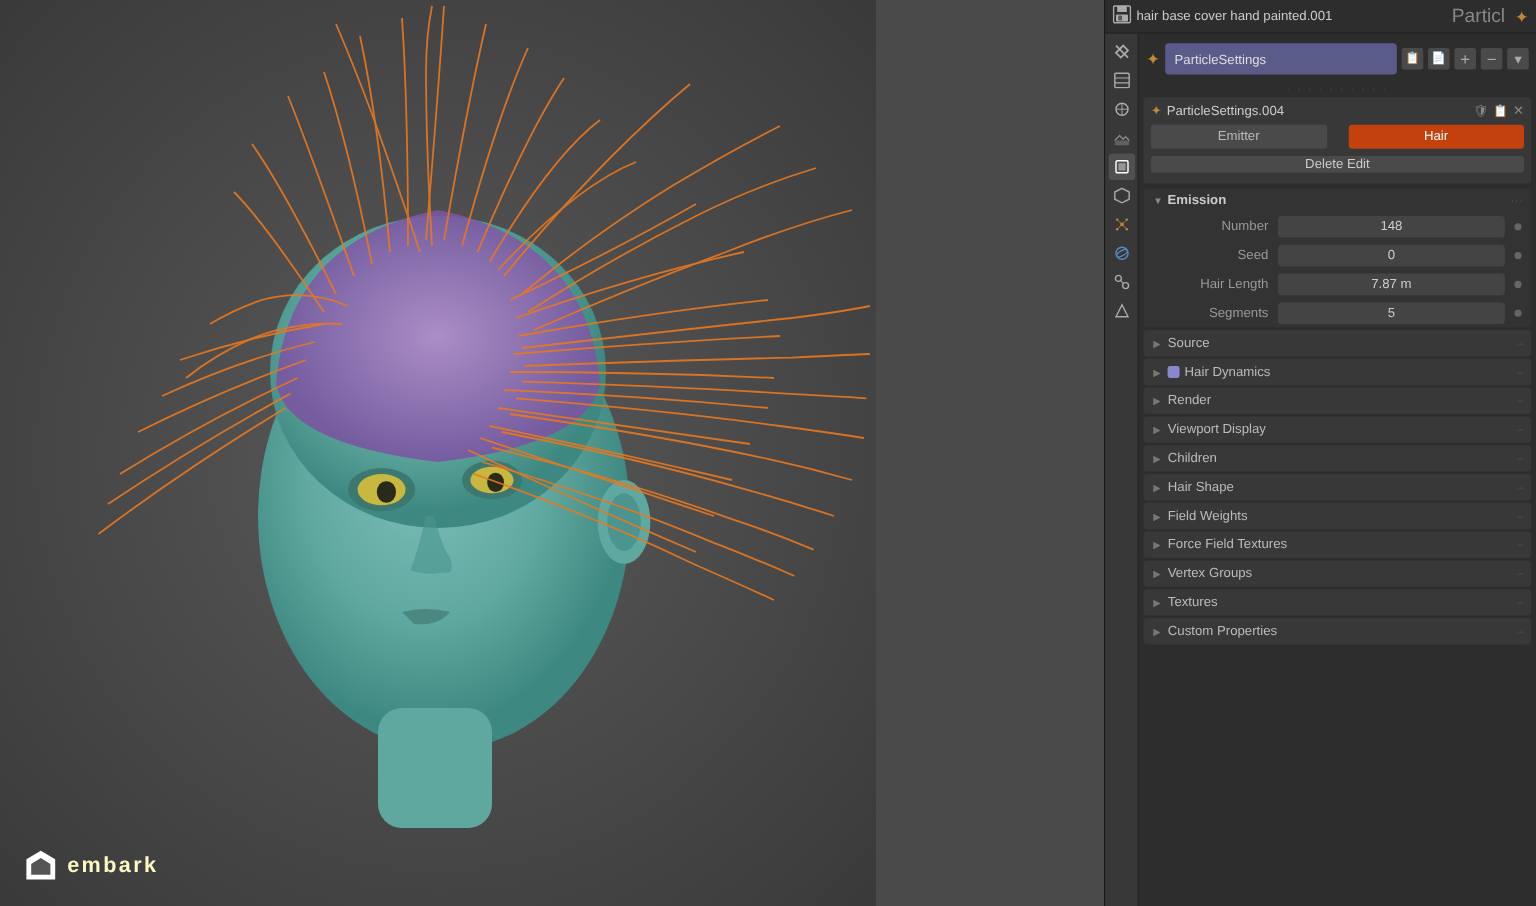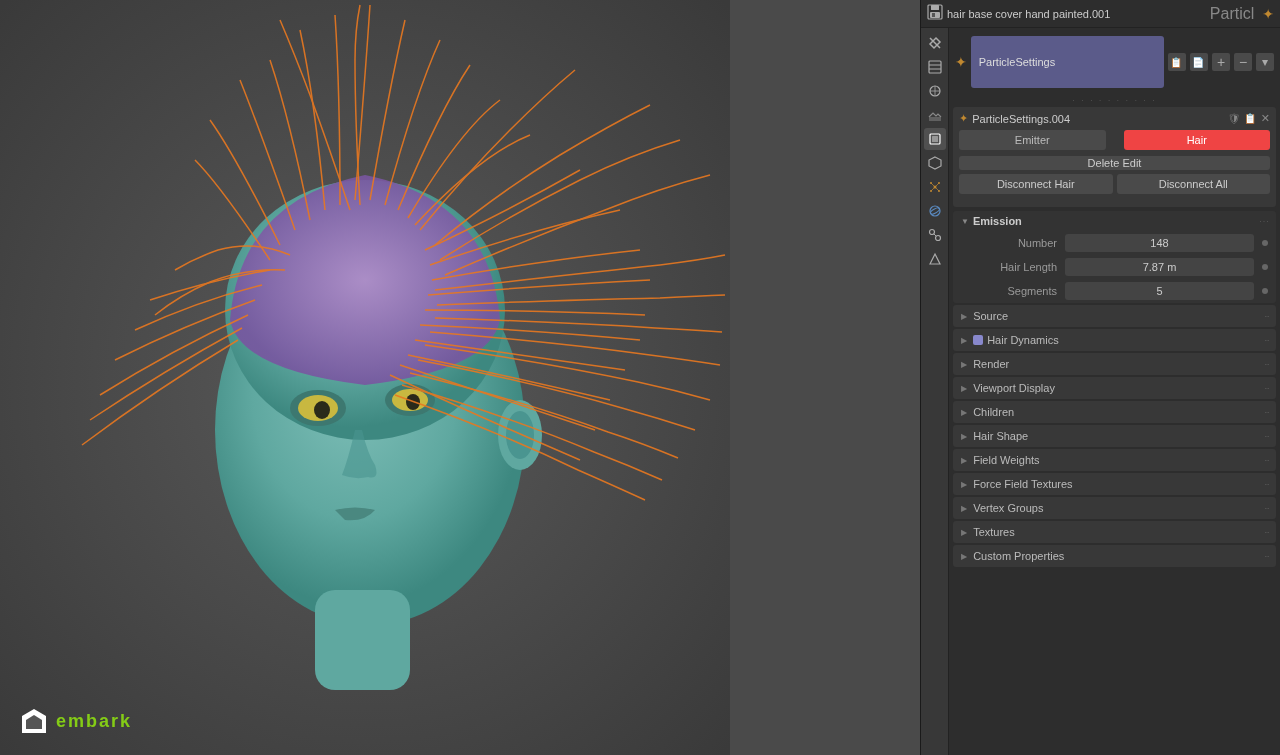--- a/index.html
+++ b/index.html
@@ -100,21 +100,21 @@
       flex: 1;
       padding: 4px;
       text-align: center;
       border-radius: 3px;
       cursor: pointer;
       font-size: 11px;
       background: #4a4a4a;
       color: #bbb;
     }
     .toggle-btn.active {
-      background: #ef4444;
+      background: #c2410c;
       color: white;
     }
 
     
     .delete-edit-btn {
       width: 100%;
       padding: 1px;
       text-align: center;
       background: #4a4a4a;
       border-radius: 3px;
@@ -341,21 +341,21 @@
         <path d="M395 395 Q495 430 578 470 Q610 484 645 500"></path>
       </g>
     </svg>
 
     
     <div class="embark-logo">
       <svg width="28" height="28" viewBox="0 0 28 28">
         <polygon points="14,2 26,9 26,26 2,26 2,9" fill="white"></polygon>
         <polygon points="14,8 22,13 22,22 6,22 6,13" fill="#555"></polygon>
       </svg>
-      <span style="color:#84cc16;font-size:18px;font-weight:bold;letter-spacing:2px;">embark</span>
+      <span style="color:#fef9c3;font-size:18px;font-weight:bold;letter-spacing:2px;">embark</span>
     </div>
   </div>
 </div>
 
 <div class="right-panel">
 
   <div class="panel-top-row">
     <span style="font-size:13px;color:#aaa;cursor:pointer;">
       <svg width="16" height="16" viewBox="0 0 16 16">
           <rect x="1" y="1" width="14" height="14" rx="1" fill="none" stroke="#aaa" stroke-width="1.2"></rect>
@@ -443,21 +443,21 @@
         <svg width="14" height="14" viewBox="0 0 14 14">
             <path d="M2 12 L7 2 L12 12 Z" stroke="#aaa" stroke-width="1.2" fill="none"></path>
           </svg>
       </div>
     </div>
 
     <div class="properties-content">
 
       <div style="display:flex;align-items:center;gap:4px;margin-bottom:4px;padding:4px 2px;">
         <span style="color:#c08830;font-size:14px;">✦</span>
-        <div style="flex:1;background:#5b5b8a;border-radius:3px;padding:19px 8px;">
+        <div style="flex:1;background:#5b5b8a;border-radius:3px;padding:6px 8px;">
           <span style="font-size:11px;color:#ddd;">ParticleSettings</span>
         </div>
         <div style="width:18px;height:18px;background:#4a4a4a;border-radius:2px;display:flex;align-items:center;justify-content:center;font-size:10px;color:#aaa;cursor:pointer;">📋</div>
         <div style="width:18px;height:18px;background:#4a4a4a;border-radius:2px;display:flex;align-items:center;justify-content:center;font-size:10px;color:#aaa;cursor:pointer;">📄</div>
         <div style="width:18px;height:18px;background:#4a4a4a;border-radius:2px;display:flex;align-items:center;justify-content:center;font-size:14px;color:#aaa;cursor:pointer;">+</div>
         <div style="width:18px;height:18px;background:#4a4a4a;border-radius:2px;display:flex;align-items:center;justify-content:center;font-size:14px;color:#aaa;cursor:pointer;">−</div>
         <div style="width:18px;height:18px;background:#4a4a4a;border-radius:2px;display:flex;align-items:center;justify-content:center;font-size:12px;color:#aaa;cursor:pointer;">▾</div>
       </div>
 
       <div style="text-align:center;color:#555;font-size:8px;letter-spacing:2px;margin-bottom:2px;">· · · · · · · · · ·</div>
@@ -471,41 +471,42 @@
           <span style="font-size:11px;cursor:pointer;color:#888;">✕</span>
         </div>
 
         <div class="toggle-row">
           <div class="toggle-btn">Emitter</div>
           <div class="toggle-btn active">Hair</div>
         </div>
 
         <div class="delete-edit-btn">Delete Edit</div>
 
-        <div class="disconnect-row">
-          <div class="disconnect-btn">Disconnect Hair</div>
-          <div class="disconnect-btn">Disconnect All</div>
-        </div>
       </div>
 
       <div class="emission-section">
         <div class="emission-header">
           <span style="font-size:8px;color:#888;margin-right:4px;">▼</span>
           <span class="emission-title">Emission</span>
           <span style="color:#555;font-size:9px;letter-spacing:-1px;">· · ·</span>
         </div>
 
         <div id="emission-fields">
 
         <div class="prop-row">
     <span class="prop-label">Number</span>
     <div class="prop-value">148</div>
     <div class="prop-dot"></div>
   </div>
             <div class="prop-row">
+    <span class="prop-label">Seed</span>
+    <div class="prop-value">0</div>
+    <div class="prop-dot"></div>
+  </div>
+            <div class="prop-row">
     <span class="prop-label">Hair Length</span>
     <div class="prop-value">7.87 m</div>
     <div class="prop-dot"></div>
   </div>
             <div class="prop-row">
     <span class="prop-label">Segments</span>
     <div class="prop-value">5</div>
     <div class="prop-dot"></div>
   </div>
           </div>

